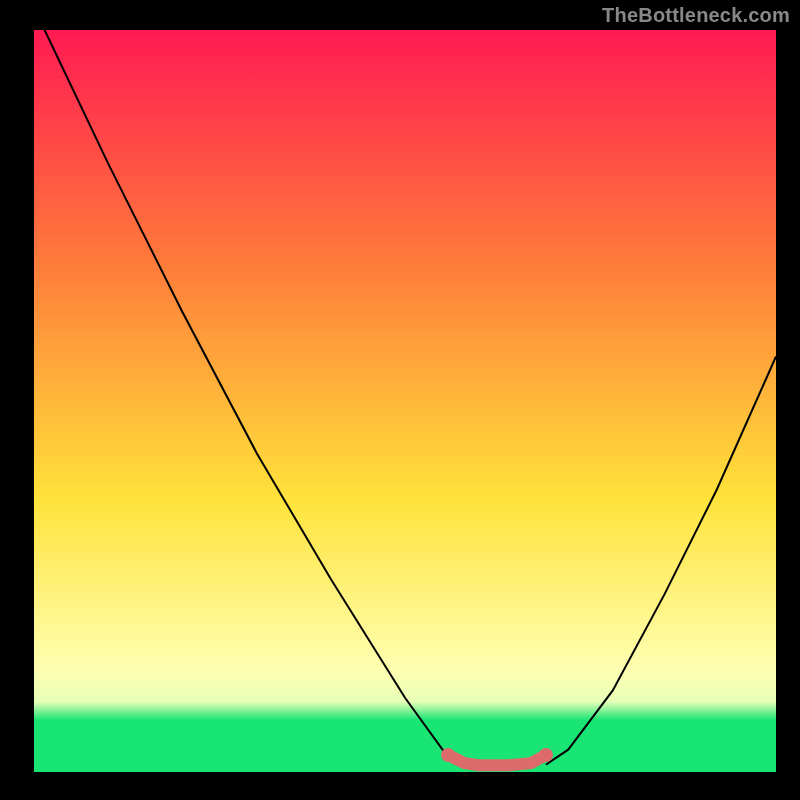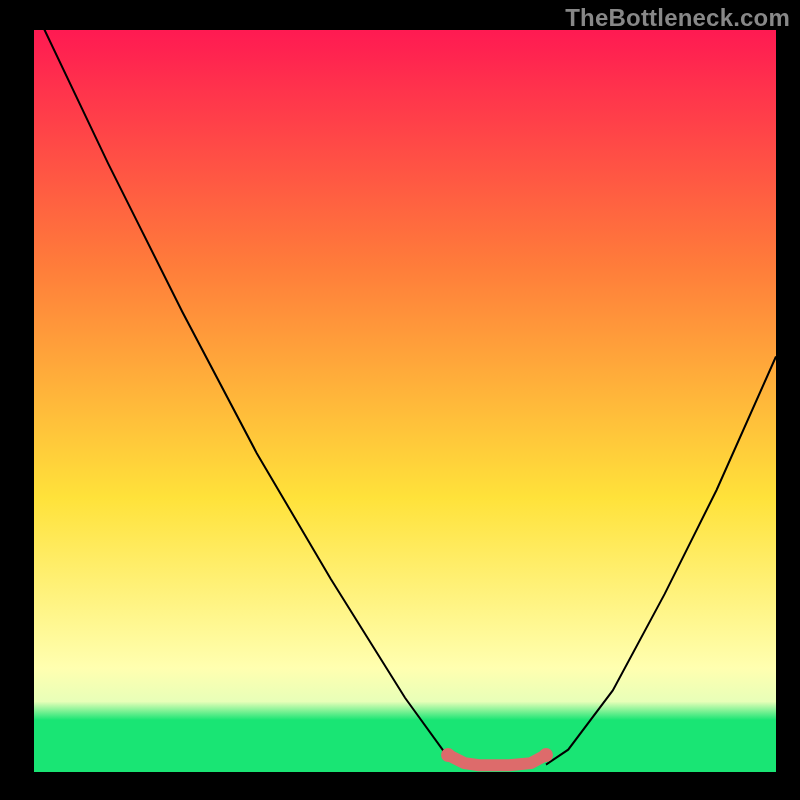--- a/index.html
+++ b/index.html
@@ -14,21 +14,21 @@
   .stage {
     position: relative;
     width: 800px;
     height: 800px;
     background: #000;
   }
   .watermark {
     position: absolute;
     top: 4px;
     right: 10px;
-    font-size: 24px;
+    font-size: 20px;
     font-weight: 600;
     color: #888;
     letter-spacing: 0.2px;
     user-select: none;
     z-index: 5;
   }
   svg.plot {
     position: absolute;
     inset: 0;
     width: 800px;

